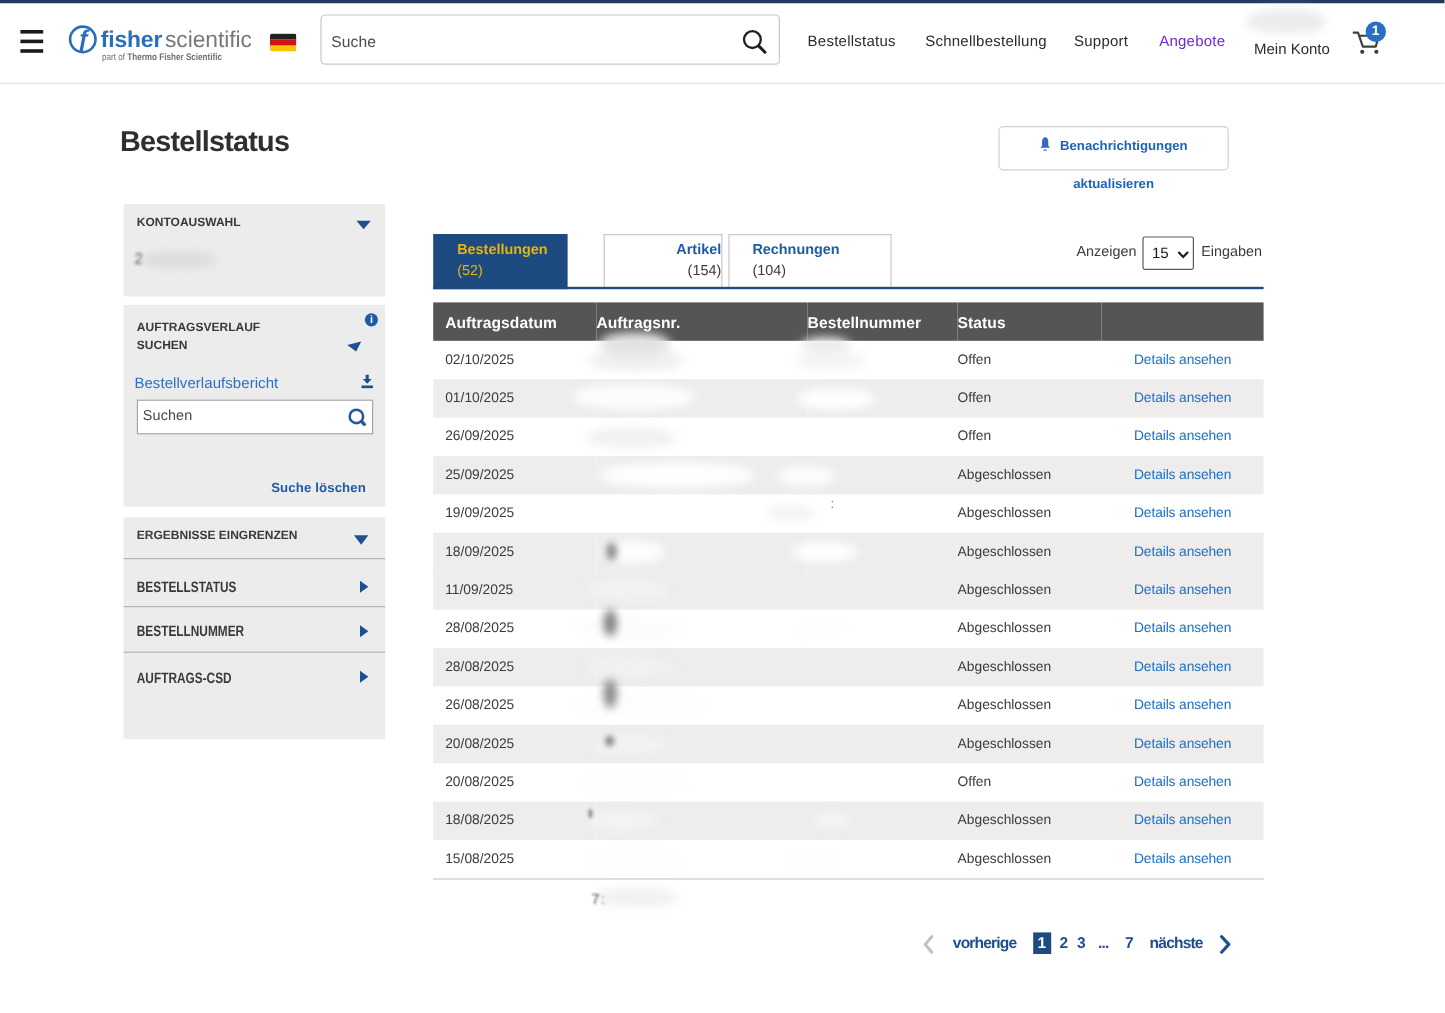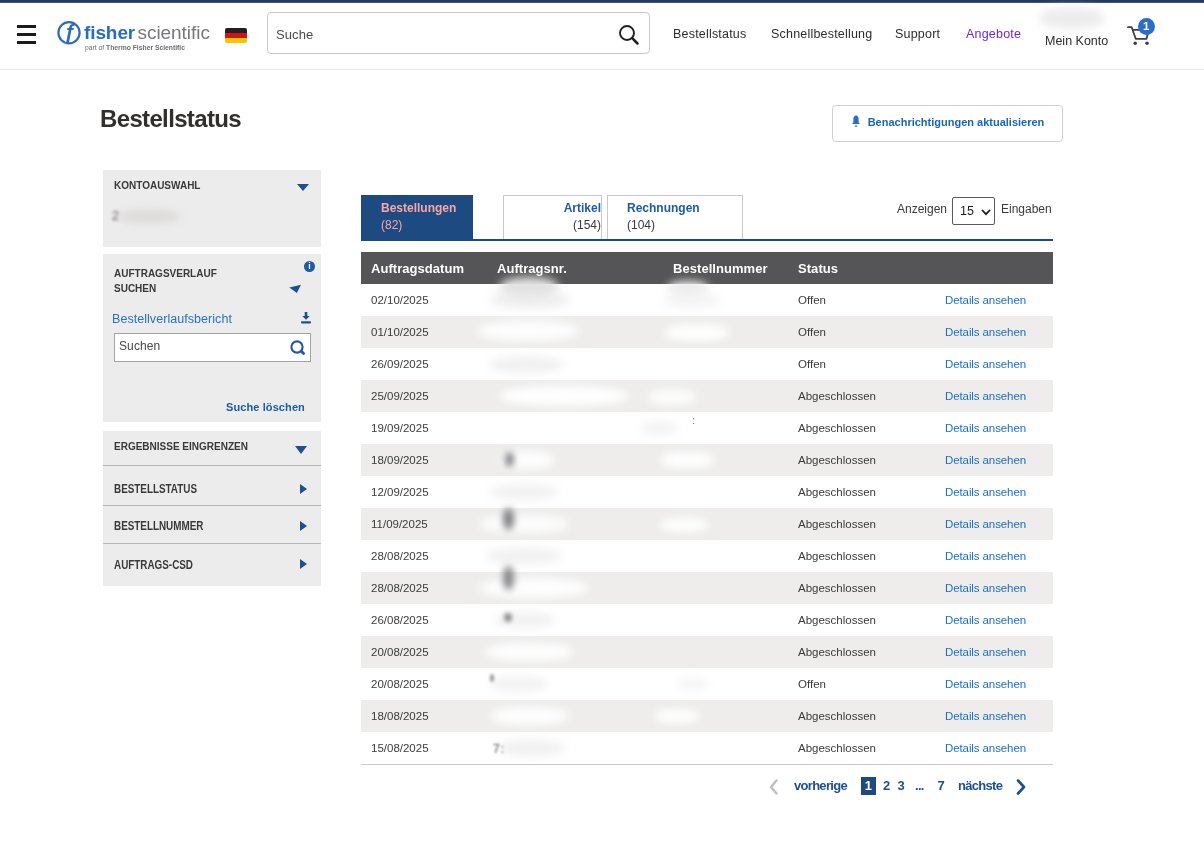--- a/index.html
+++ b/index.html
@@ -11,21 +11,21 @@
 
   
   #topbar { position:absolute; left:0; top:0; width:1204px; height:3px; background:linear-gradient(to bottom,#223a61 0%,#223a61 70%,#5d77a0 100%); }
   #header { position:absolute; left:0; top:3px; width:1204px; height:67px; background:#fff; border-bottom:1px solid #e4e4e4; }
   .hbar { position:absolute; left:17px; width:19px; height:3px; background:#1b1b1b; }
   .navlink { position:absolute; font-size:12.5px; letter-spacing:0.2px; color:#2c2c2e; top:23.5px; }
   .blue { color:#6d28d9; }
 
   
   #title { position:absolute; left:100px; top:105px; font-size:24px; font-weight:bold; color:#302f2d; letter-spacing:-0.65px; }
-  #notifbtn { position:absolute; left:832px; top:105px; width:231px; height:37px; background:#fff; border:1px solid #cfcfcf; border-radius:4px; font-size:11px; font-weight:bold; letter-spacing:0; color:#1c64b8; text-align:center; line-height:32px; }
+  #notifbtn { position:absolute; left:832px; top:105px; width:192px; height:37px; background:#fff; border:1px solid #cfcfcf; border-radius:4px; font-size:11px; font-weight:bold; letter-spacing:0; color:#1c64b8; text-align:center; line-height:32px; }
 
   
   .sbox { position:absolute; left:103px; width:218px; background:#edecec; }
   .shead { position:absolute; font-size:10px; font-weight:bold; color:#39393b; letter-spacing:0; }
   .tri-down { position:absolute; width:0; height:0; border-left:6px solid transparent; border-right:6px solid transparent; border-top:7px solid #1d4f91; }
   .tri-right { position:absolute; width:0; height:0; border-top:5.5px solid transparent; border-bottom:5.5px solid transparent; border-left:7.5px solid #1d4f91; }
   .flbl { position:absolute; left:11px; font-size:12.5px; font-weight:bold; color:#39393b; transform:scaleX(0.79); transform-origin:left center; white-space:nowrap; }
   .fdiv { position:absolute; left:0; width:218px; border-top:1px solid #b5b3b3; }
 
   
@@ -115,36 +115,36 @@
     <div class="abs" style="left:11px; top:79px; width:197px; height:29px; background:#fff; border:1px solid #a3a3a3;">
       <span class="abs" style="left:4px; top:5px; font-size:12px; letter-spacing:0.1px; color:#47474a;">Suchen</span>
       <svg class="abs" style="left:174.5px; top:5.5px;" width="16" height="16" viewBox="0 0 16 16">
         <circle cx="7" cy="7" r="5.6" fill="none" stroke="#24579f" stroke-width="2.1"></circle>
         <line x1="11.3" y1="11.3" x2="13.6" y2="13.6" stroke="#24579f" stroke-width="2.8" stroke-linecap="round"></line>
       </svg>
     </div>
     <span class="abs" style="left:123px; top:147px; font-size:11px; font-weight:bold; letter-spacing:0.1px; color:#1d5ba3;">Suche löschen</span>
   </div>
 
-  <div class="sbox" style="top:431px; height:155px;">
+  <div class="sbox" style="top:431px; height:185px;">
     <div class="shead" style="left:11px; top:10px;">ERGEBNISSE EINGRENZEN</div>
     <div class="tri-down" style="left:192px; top:15px; border-left-width:6.8px; border-right-width:6.8px; border-top-width:8px;"></div>
     <div class="fdiv" style="top:34px;"></div>
     <div class="flbl" style="top:51px;">BESTELLSTATUS</div>
     <div class="tri-right" style="left:197px; top:52.5px;"></div>
     <div class="fdiv" style="top:74px;"></div>
     <div class="flbl" style="top:88px;">BESTELLNUMMER</div>
     <div class="tri-right" style="left:197px; top:89.5px;"></div>
     <div class="fdiv" style="top:112px;"></div>
     <div class="flbl" style="top:127px;">AUFTRAGS-CSD</div>
     <div class="tri-right" style="left:197px; top:128px;"></div>
   </div>
 
-  <div class="tab" style="left:361px; width:112px; background:#1c4a81; color:#fca5a5;">
-    <div style="margin:4.5px 0 0 20px; font-size:12px; font-weight:bold; letter-spacing:0; line-height:17.5px;">Bestellungen<br><span style="font-weight:normal;">(82)</span></div>
+  <div class="tab" style="left:361px; width:112px; background:#1c4a81; color:#eab308;">
+    <div style="margin:4.5px 0 0 20px; font-size:12px; font-weight:bold; letter-spacing:0; line-height:17.5px;">Bestellungen<br><span style="font-weight:normal;">(52)</span></div>
   </div>
   <div class="tab" style="left:503px; width:99px; background:#fff; border:1px solid #c9c9c9; border-bottom:none;">
     <div style="margin:3.5px 0 0 19px; font-size:12px; font-weight:bold; letter-spacing:0; line-height:17.5px; color:#1d5ba3;text-align:right;">Artikel<br><span style="font-weight:normal; color:#3a3a3c;">(154)</span></div>
   </div>
   <div class="tab" style="left:607px; width:136px; background:#fff; border:1px solid #c9c9c9; border-bottom:none;">
     <div style="margin:3.5px 0 0 19px; font-size:12px; font-weight:bold; letter-spacing:0; line-height:17.5px; color:#1d5ba3;">Rechnungen<br><span style="font-weight:normal; color:#3a3a3c;">(104)</span></div>
   </div>
   <span class="abs" style="left:897px; top:202px; font-size:12px; color:#3a3a3c;">Anzeigen</span>
   <div class="abs" style="left:952px; top:197px; width:43px; height:28px; border:1px solid #5a5a5c; border-radius:2px; background:#fff;">
     <span class="abs" style="left:7px; top:6px; font-size:12.5px; color:#1b1b1b;">15</span>
@@ -201,27 +201,20 @@
         </tr>
     <tr>
           <td class="dt">19/09/2025</td>
           <td></td>
           <td></td>
           <td class="st">Abgeschlossen</td>
           <td class="det"><a>Details ansehen</a></td>
         </tr>
     <tr class="alt">
           <td class="dt">18/09/2025</td>
-          <td></td>
-          <td></td>
-          <td class="st">Abgeschlossen</td>
-          <td class="det"><a>Details ansehen</a></td>
-        </tr>
-    <tr>
-          <td class="dt">12/09/2025</td>
           <td></td>
           <td></td>
           <td class="st">Abgeschlossen</td>
           <td class="det"><a>Details ansehen</a></td>
         </tr>
     <tr class="alt">
           <td class="dt">11/09/2025</td>
           <td></td>
           <td></td>
           <td class="st">Abgeschlossen</td>

